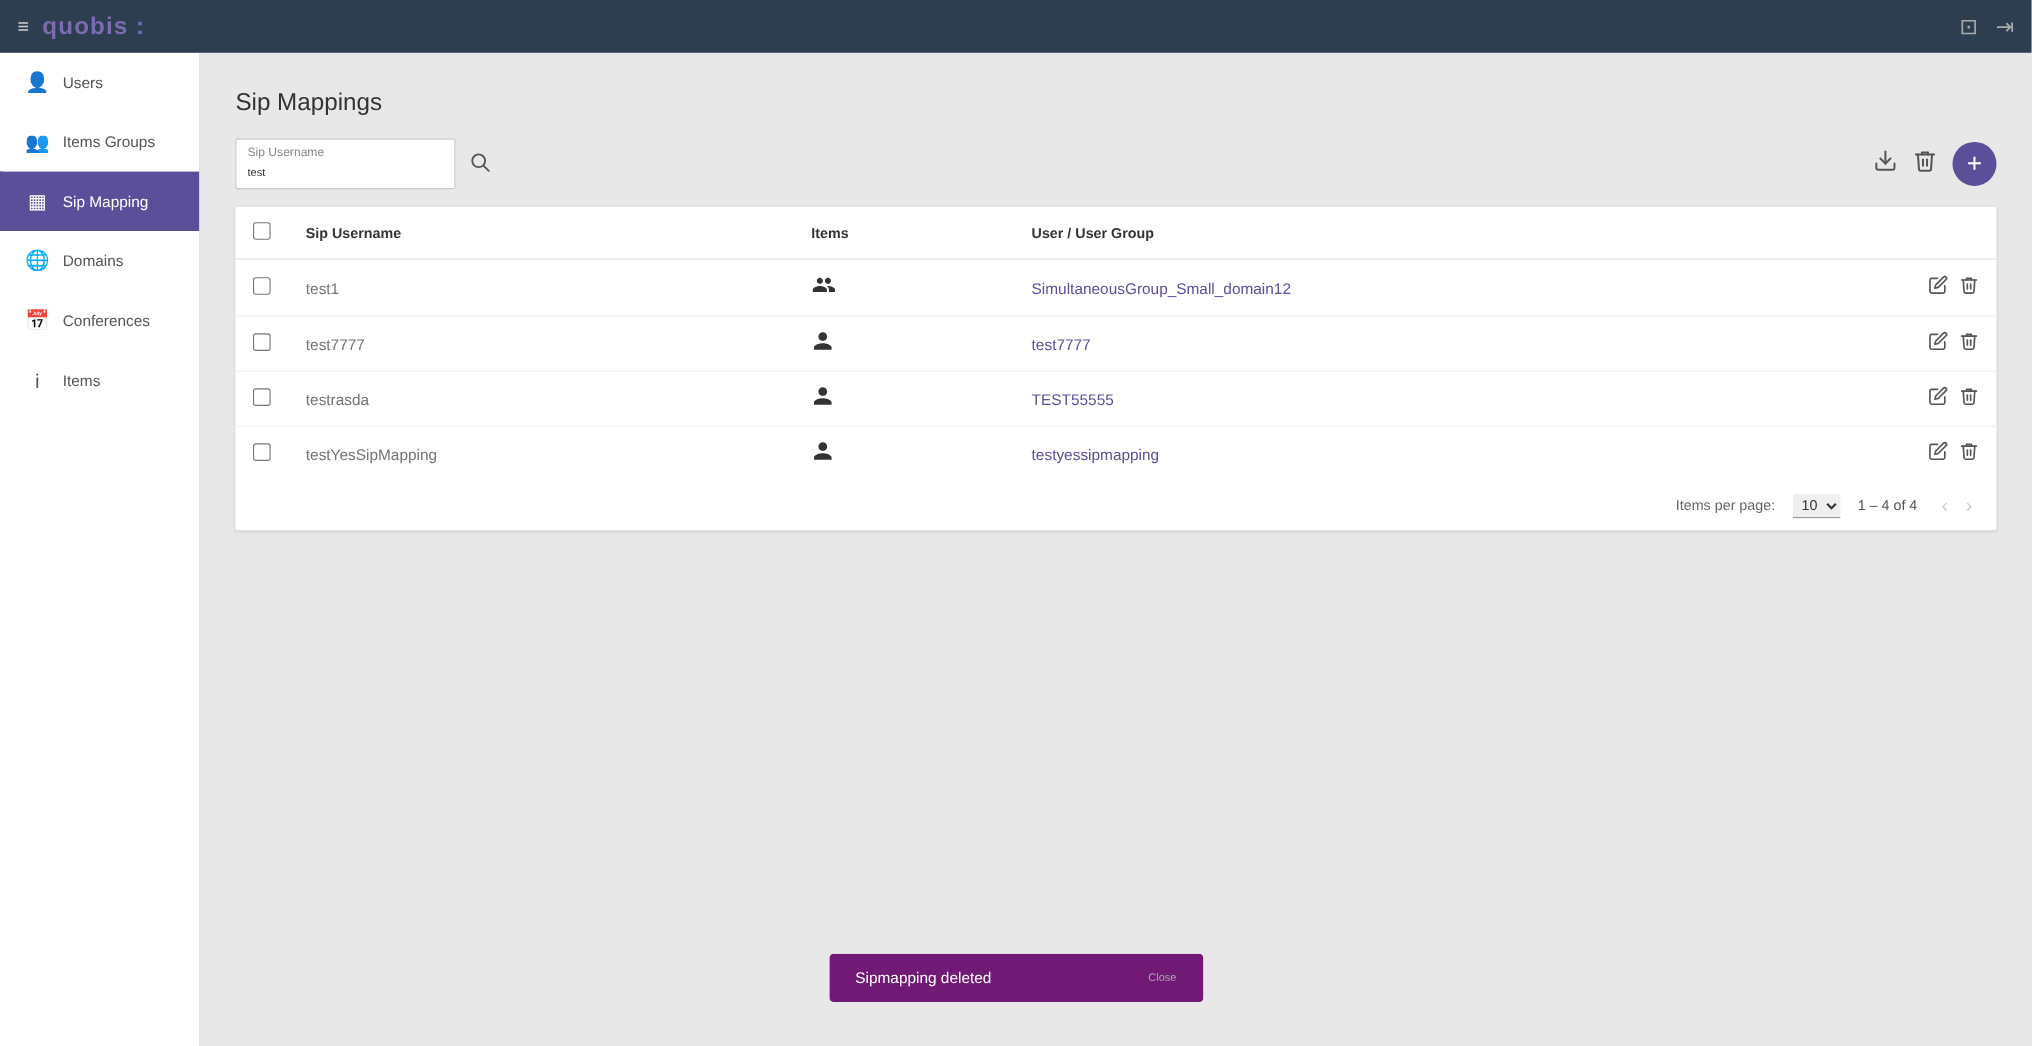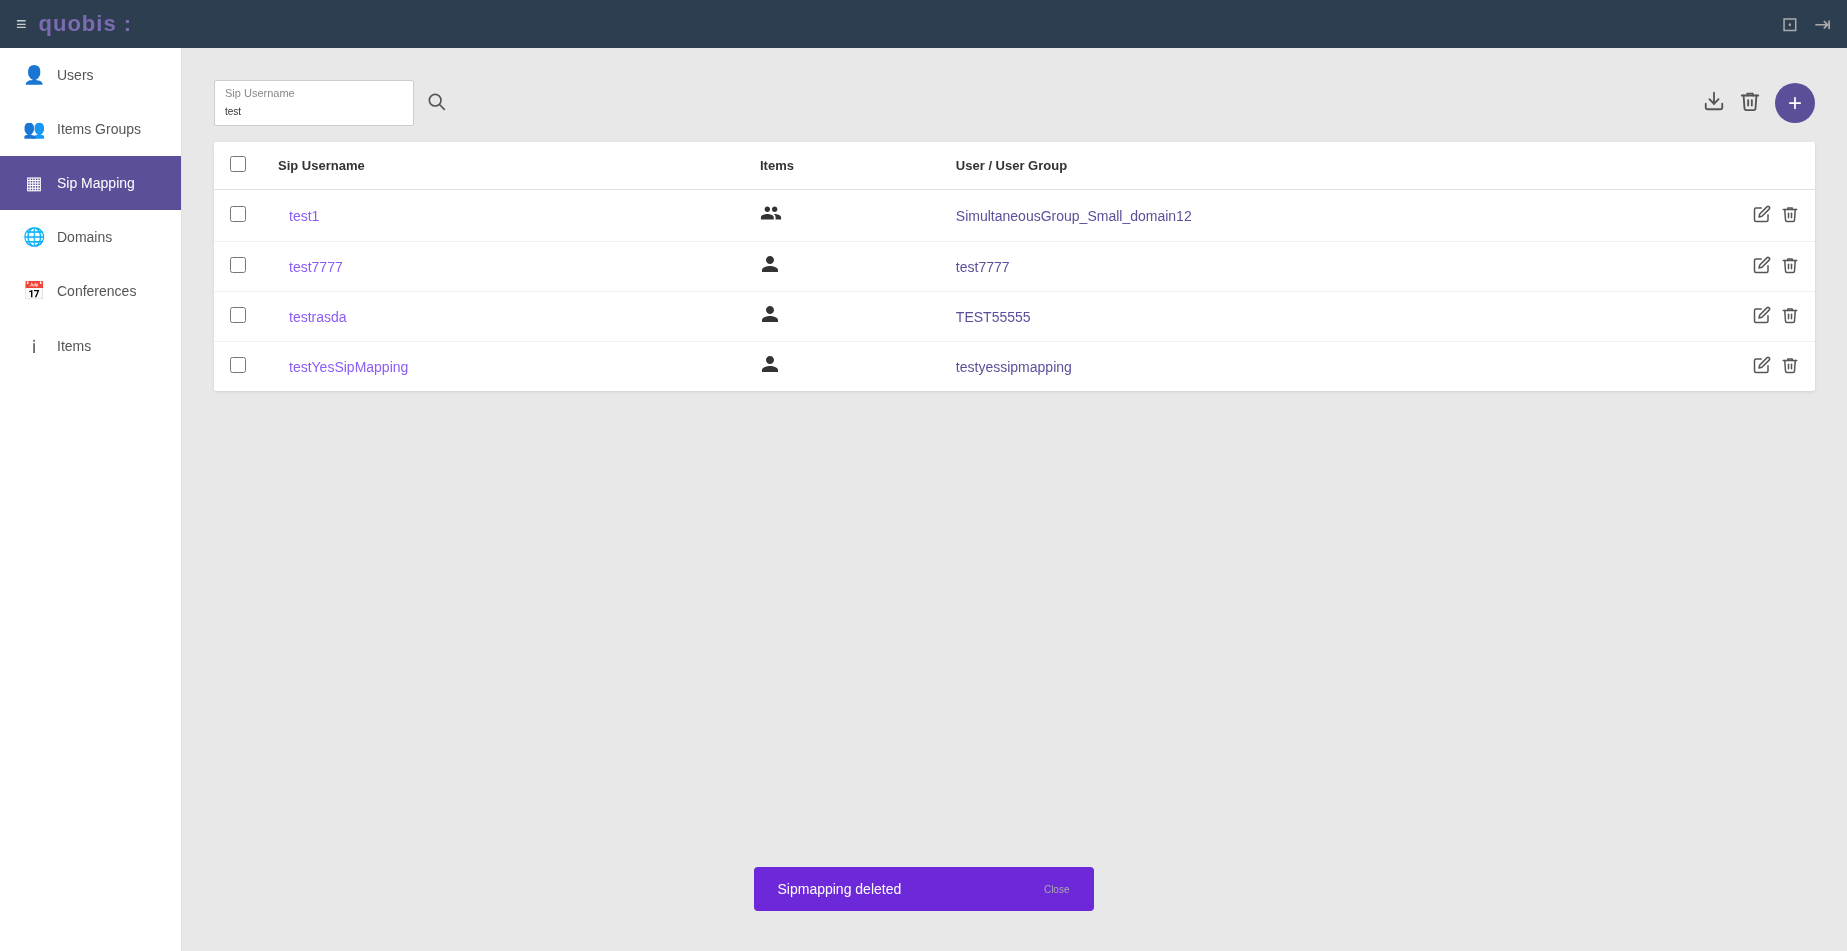--- a/index.html
+++ b/index.html
@@ -78,21 +78,21 @@
     }
     table { width: 100%; border-collapse: collapse; }
     thead tr { border-bottom: 1px solid #e0e0e0; }
     thead th {
       padding: 14px 16px; text-align: left; font-size: 13px;
       font-weight: 600; color: #333;
     }
     tbody tr { border-bottom: 1px solid #f0f0f0; }
     tbody tr:last-child { border-bottom: none; }
     tbody td { padding: 12px 16px; font-size: 14px; color: #333; }
-    .sip-link { color: #8b5cf6; text-decoration: none; margin-left: 11px; }
+    .sip-link { color: #737373; text-decoration: none; }
     .user-group-link { color: #5c4f9a; text-decoration: none; }
 
     .row-actions { display: flex; align-items: center; gap: 10px; justify-content: flex-end; }
     .row-edit-btn, .row-delete-btn {
       background: none; border: none; cursor: pointer; font-size: 16px; color: #555;
     }
 
     .checkbox { width: 16px; height: 16px; cursor: pointer; }
 
     
@@ -109,21 +109,21 @@
     .pagination-nav { display: flex; gap: 4px; }
     .nav-btn {
       background: none; border: none; cursor: pointer;
       font-size: 18px; color: #666; padding: 2px 6px;
     }
     .nav-btn:disabled { color: #ccc; cursor: default; }
 
     
     .snackbar {
       position: fixed; bottom: 40px; left: 50%; transform: translateX(-50%);
-      background: #6d28d9; color: #fff; padding: 14px 24px;
+      background: #701a75; color: #fff; padding: 14px 24px;
       border-radius: 4px; display: flex; align-items: center; gap: 80px;
       font-size: 14px; min-width: 340px; z-index: 100;
     }
     .snackbar-close {
       background: none; border: none; color: #aaa; cursor: pointer;
       font-size: 10px; margin-left: auto;
     }
 
     
     .type-icon { font-size: 18px; color: #333; }
@@ -165,20 +165,21 @@
       <span class="sidebar-icon">📅</span>
       <span>Conferences</span>
     </div>
     <div class="sidebar-item">
       <span class="sidebar-icon">ℹ</span>
       <span>Items</span>
     </div>
   </nav>
 
   <div class="main">
+    <h1 class="page-title">Sip Mappings</h1>
 
     <div class="filter-row">
       <div class="filter-input-wrap">
         <span class="filter-label">Sip Username</span>
         <input class="filter-input" type="text" value="test" style="">
       </div>
       <button class="search-btn">
         <svg xmlns="http://www.w3.org/2000/svg" width="20" height="20" viewBox="0 0 24 24" fill="none" stroke="#555" stroke-width="2" stroke-linecap="round" stroke-linejoin="round">
           <circle cx="11" cy="11" r="7"></circle>
           <line x1="16.5" y1="16.5" x2="22" y2="22"></line>
@@ -325,20 +326,37 @@
                       <path d="M14 11v6"></path>
             <path d="M9 6V4h6v2"></path>
           </svg>
         </button>
       </div>
               </td>
             </tr>
           </tbody>
       </table>
 
+      <div class="pagination-row">
+        <span class="pagination-label">Items per page:</span>
+        <select class="pagination-select">
+          <option>10</option>
+          <option>25</option>
+          <option>50</option>
+        </select>
+        <span class="pagination-info">1 – 4 of 4</span>
+        <div class="pagination-nav">
+          <button class="nav-btn" disabled="">
+            <span>‹</span>
+          </button>
+          <button class="nav-btn" disabled="">
+            <span>›</span>
+          </button>
+        </div>
+      </div>
     </div>
   </div>
 </div>
 
 <div class="snackbar">
   <span>Sipmapping deleted</span>
   <button class="snackbar-close">Close</button>
 </div>
 
 </body></html>

